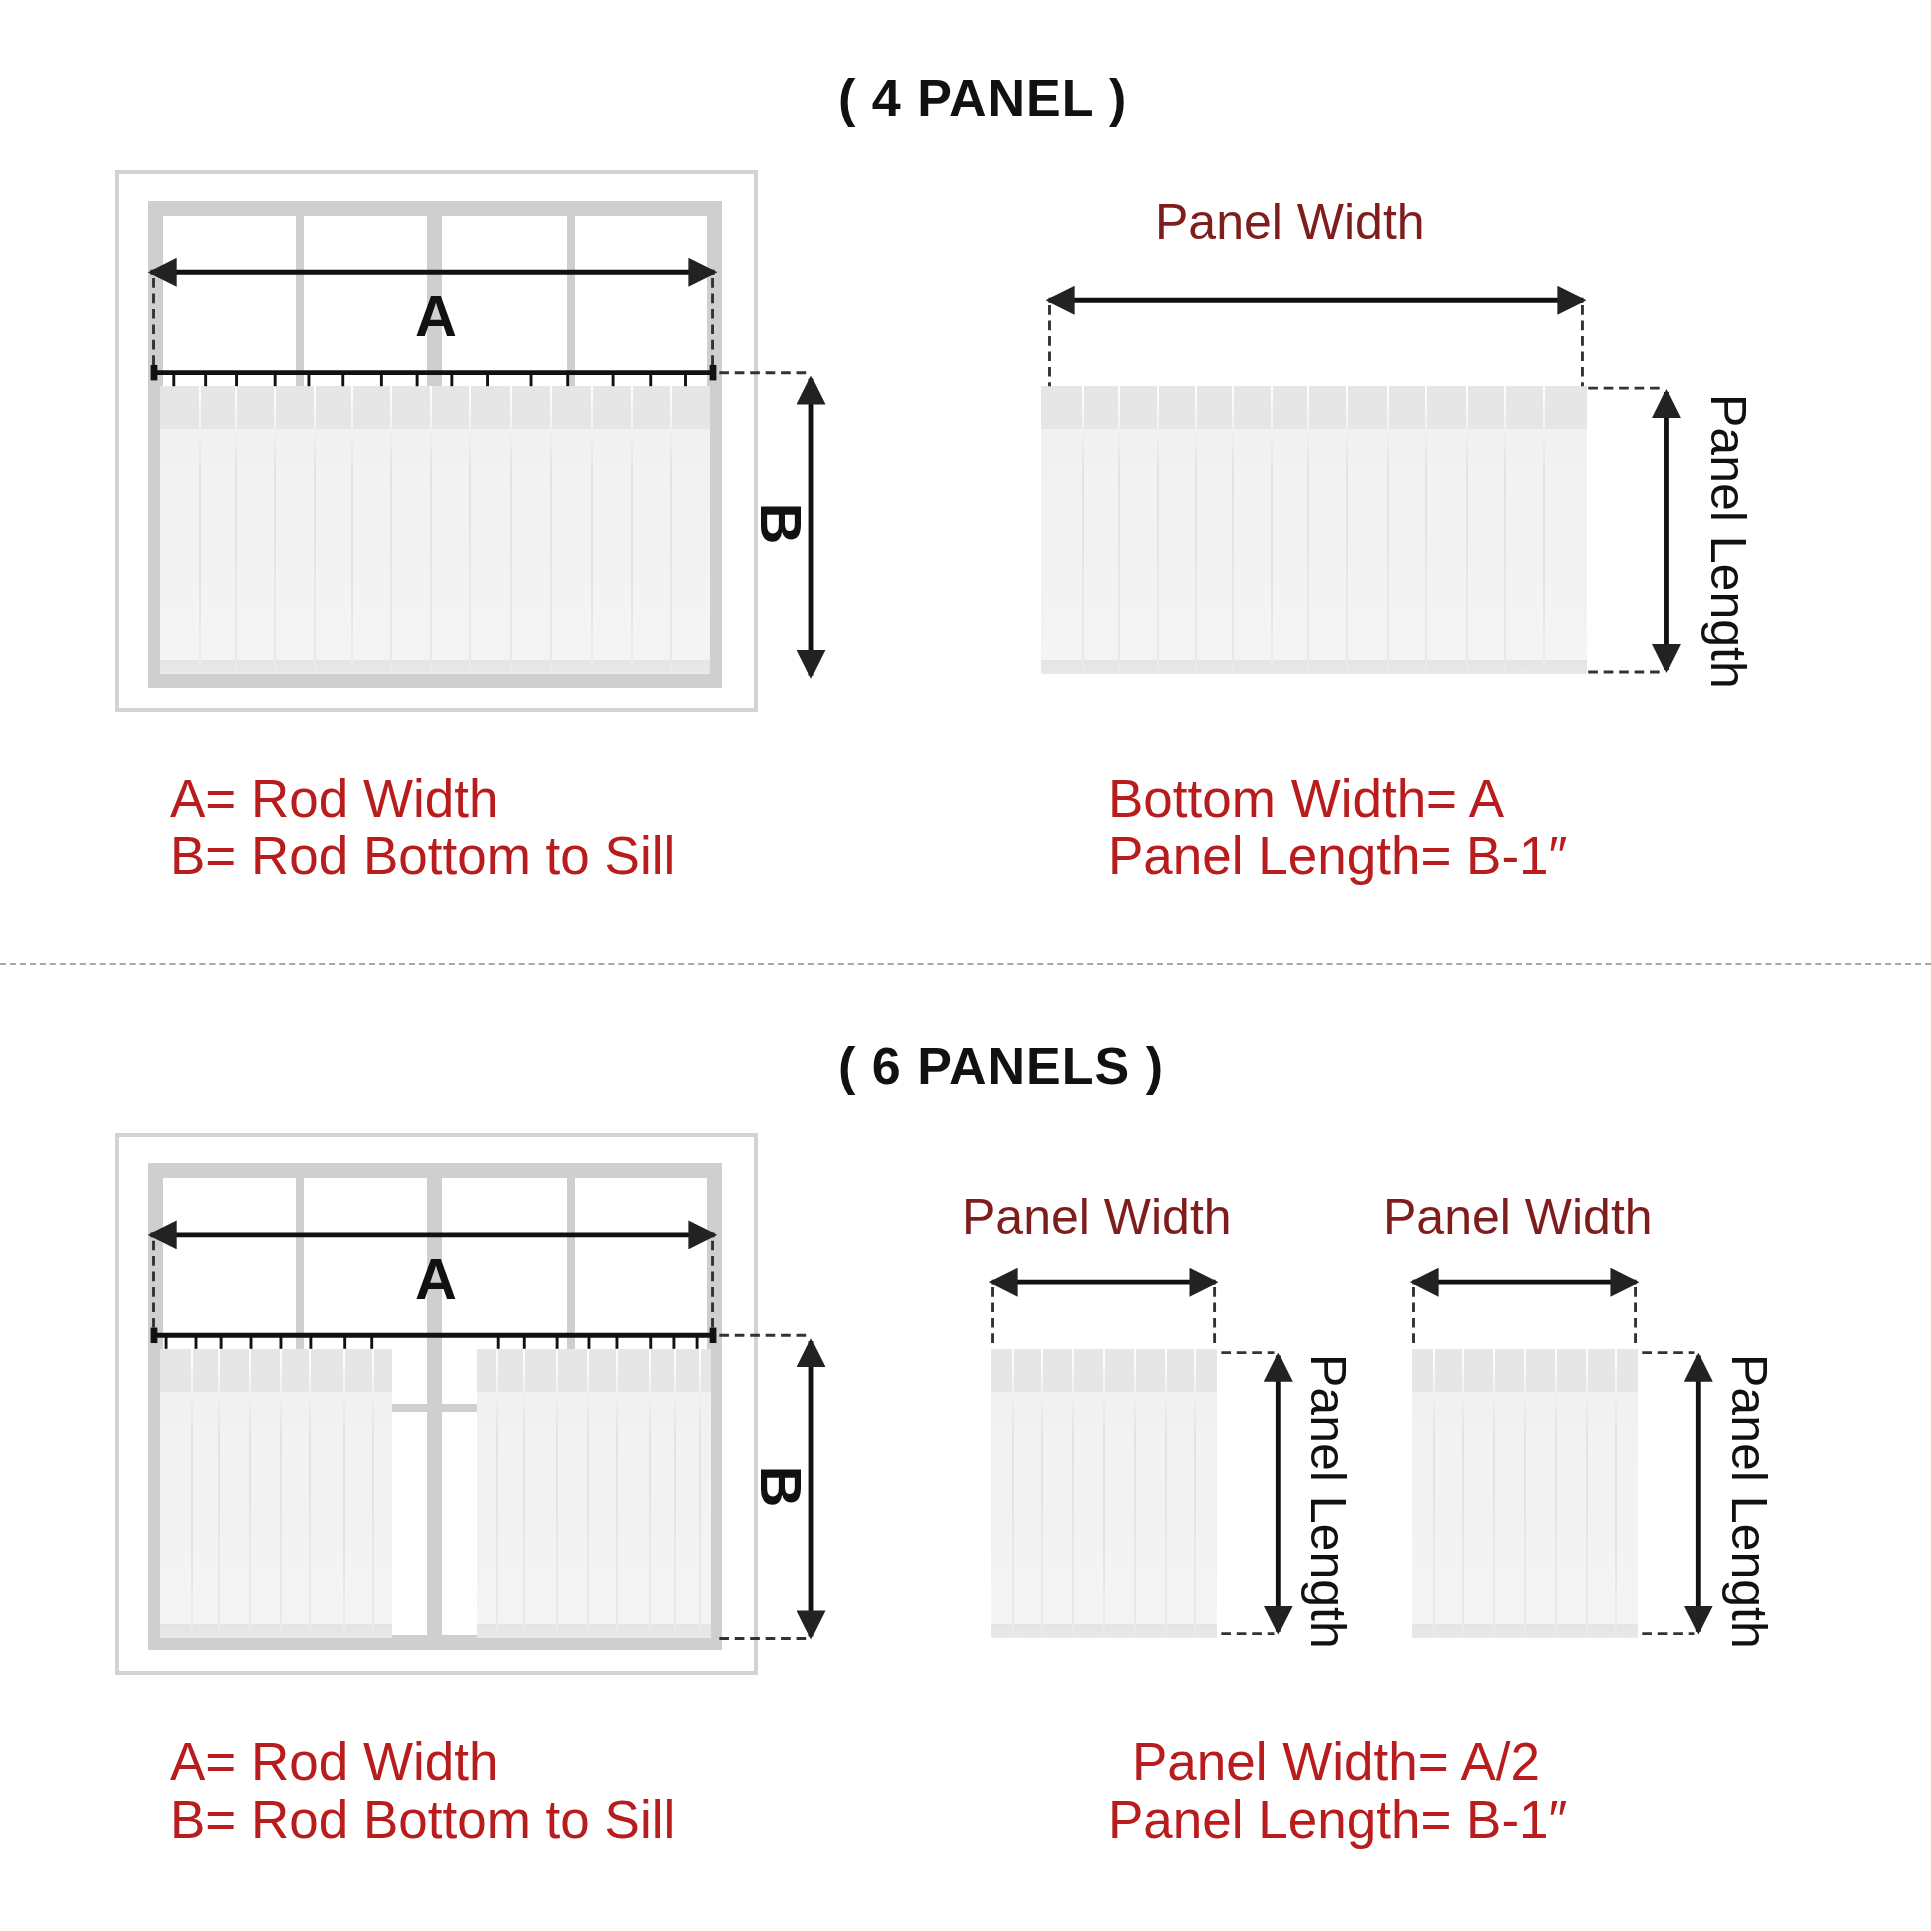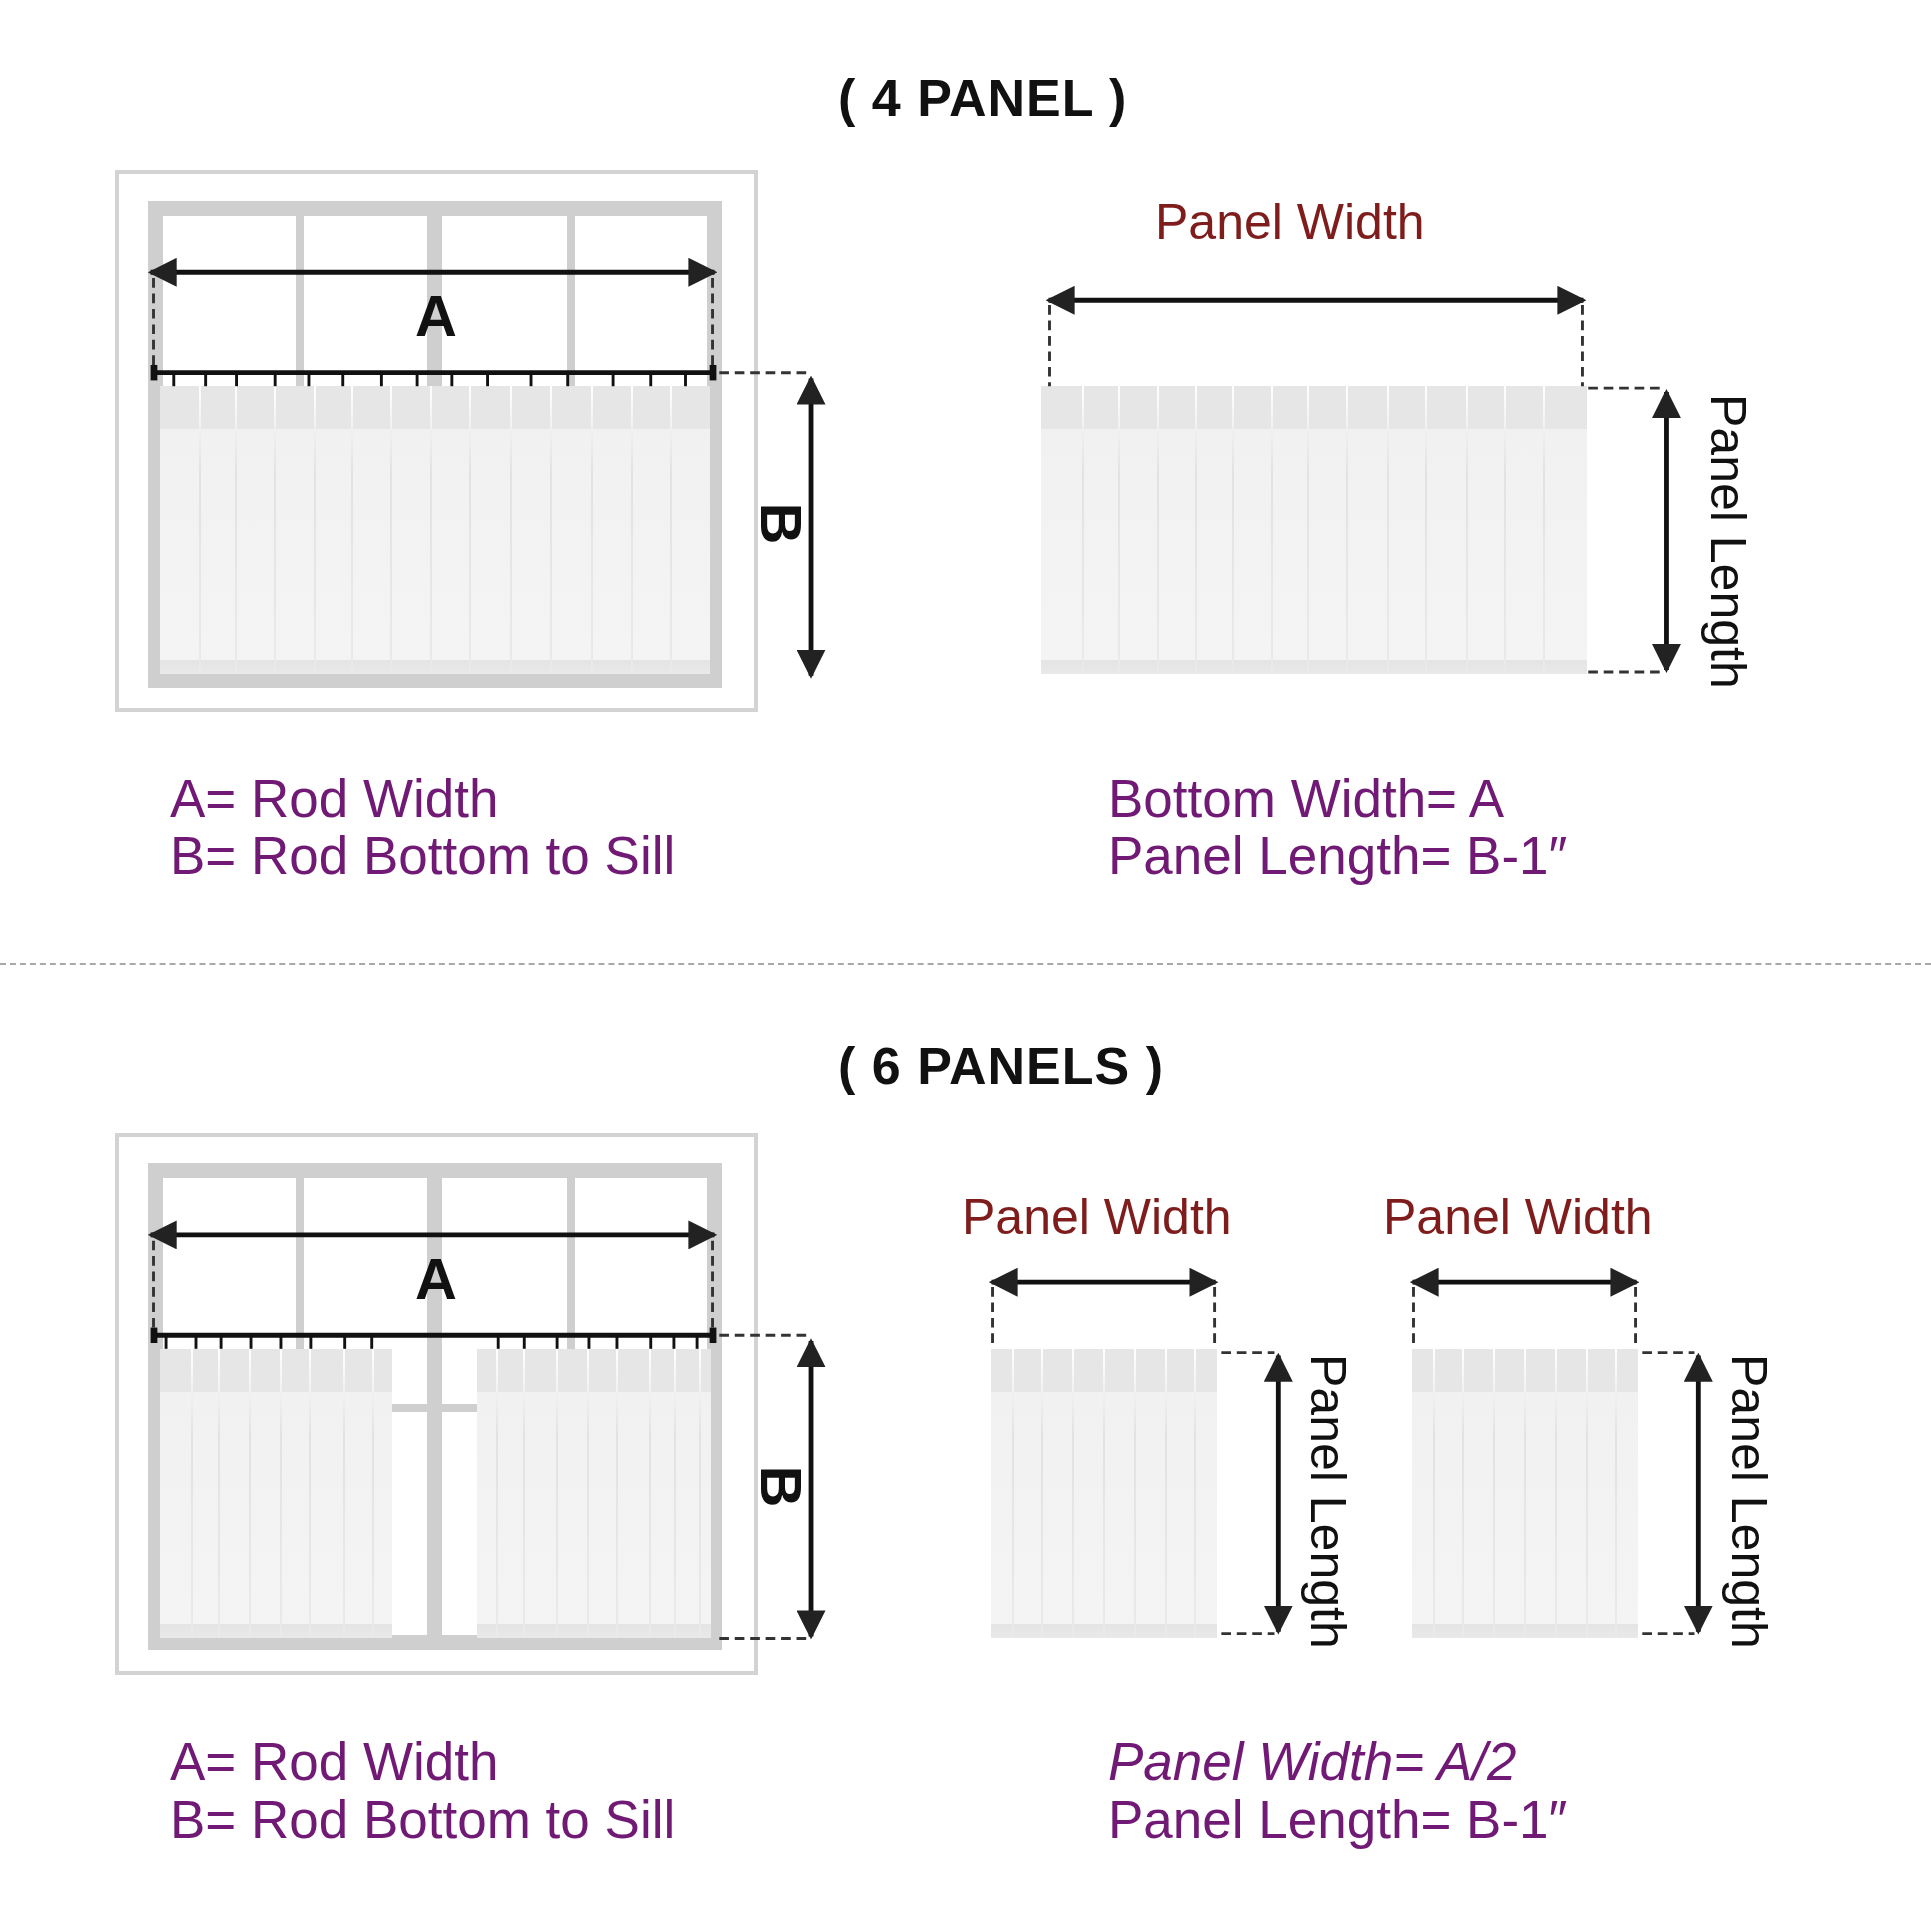--- a/index.html
+++ b/index.html
@@ -1,19 +1,19 @@
 <!DOCTYPE html>
 <html><head>
 <meta charset="utf-8">
 <style>
   html, body { margin: 0; padding: 0; background: #ffffff; }
   body { width: 1931px; height: 1931px; position: relative; overflow: hidden;
          font-family: "Liberation Sans", "DejaVu Sans", sans-serif; color: #111; }
   .title { position: absolute; font-size: 52px; font-weight: bold; letter-spacing: 1px; white-space: pre; color: #111; }
-  .caption { position: absolute; font-size: 53px; line-height: 58px; color: #701a75; white-space: pre; }
+  .caption { position: absolute; font-size: 53px; line-height: 58px; color: #b91c1c; white-space: pre; }
   .label { position: absolute; font-size: 50px; color: #7f1d1d; white-space: nowrap; }
   .vlabel { position: absolute; font-size: 50px; color: #111; white-space: nowrap; transform: rotate(90deg); transform-origin: center center; }
   .blabel { position: absolute; font-size: 58px; font-weight: bold; color: #111; transform: rotate(90deg); transform-origin: center center; }
   .alabel { position: absolute; font-size: 58px; font-weight: bold; color: #111; }
   .outer-frame { position: absolute; border: 4.8px solid #d3d3d3; box-sizing: border-box; background: #fff; }
   .inner-frame { position: absolute; border: 15.4px solid #cfcfcf; box-sizing: border-box; background: #fff; }
   .mullion { position: absolute; background: #cfcfcf; }
   .curtain { position: absolute; background: linear-gradient(#e6e6e6 0, #e6e6e6 15%, #f1f1f1 15%, #f4f4f4 95%, #e4e4e4 95%, #e9e9e9 100%); }
   .pleat { position: absolute; top: 0; bottom: 0; width: 1.9px; background: linear-gradient(#ffffff, #e2e2e2 30%, #eaeaea); }
   .divider { position: absolute; left: 0; width: 1931px; height: 0; border-top: 2.9px dashed #a8a8a8; }
@@ -134,21 +134,21 @@
       <div class="pleat" style="left:112px"></div>
         <div class="pleat" style="left:143px"></div>
         <div class="pleat" style="left:174px"></div>
       <div class="pleat" style="left:203px"></div>
     </div>
     <div class="vlabel" style="left:1604px; top:1470px; width:290px; text-align:center;">Panel Length</div>
   </div>
 
   <div class="caption" style="left:170px; top:1733px;">A= Rod Width</div>
   <div class="caption" style="left:170px; top:1791px;">B= Rod Bottom to Sill</div>
-  <div class="caption" style="left:1108px; top:1733px;font-style:italic;">Panel Width= A/2</div>
+  <div class="caption" style="left:1132px; top:1733px;">Panel Width= A/2</div>
   <div class="caption" style="left:1108px; top:1791px;">Panel Length= B-1″</div>
 </div>
 
 <svg class="overlay" width="1931" height="1931" viewBox="0 0 2000 2000">
   <defs>
     <marker id="ah" viewBox="0 0 10 10" refX="9" refY="5" markerWidth="6" markerHeight="6" orient="auto-start-reverse">
       <path d="M0,0 L10,5 L0,10 z" fill="#222"></path>
     </marker>
   </defs>
 

